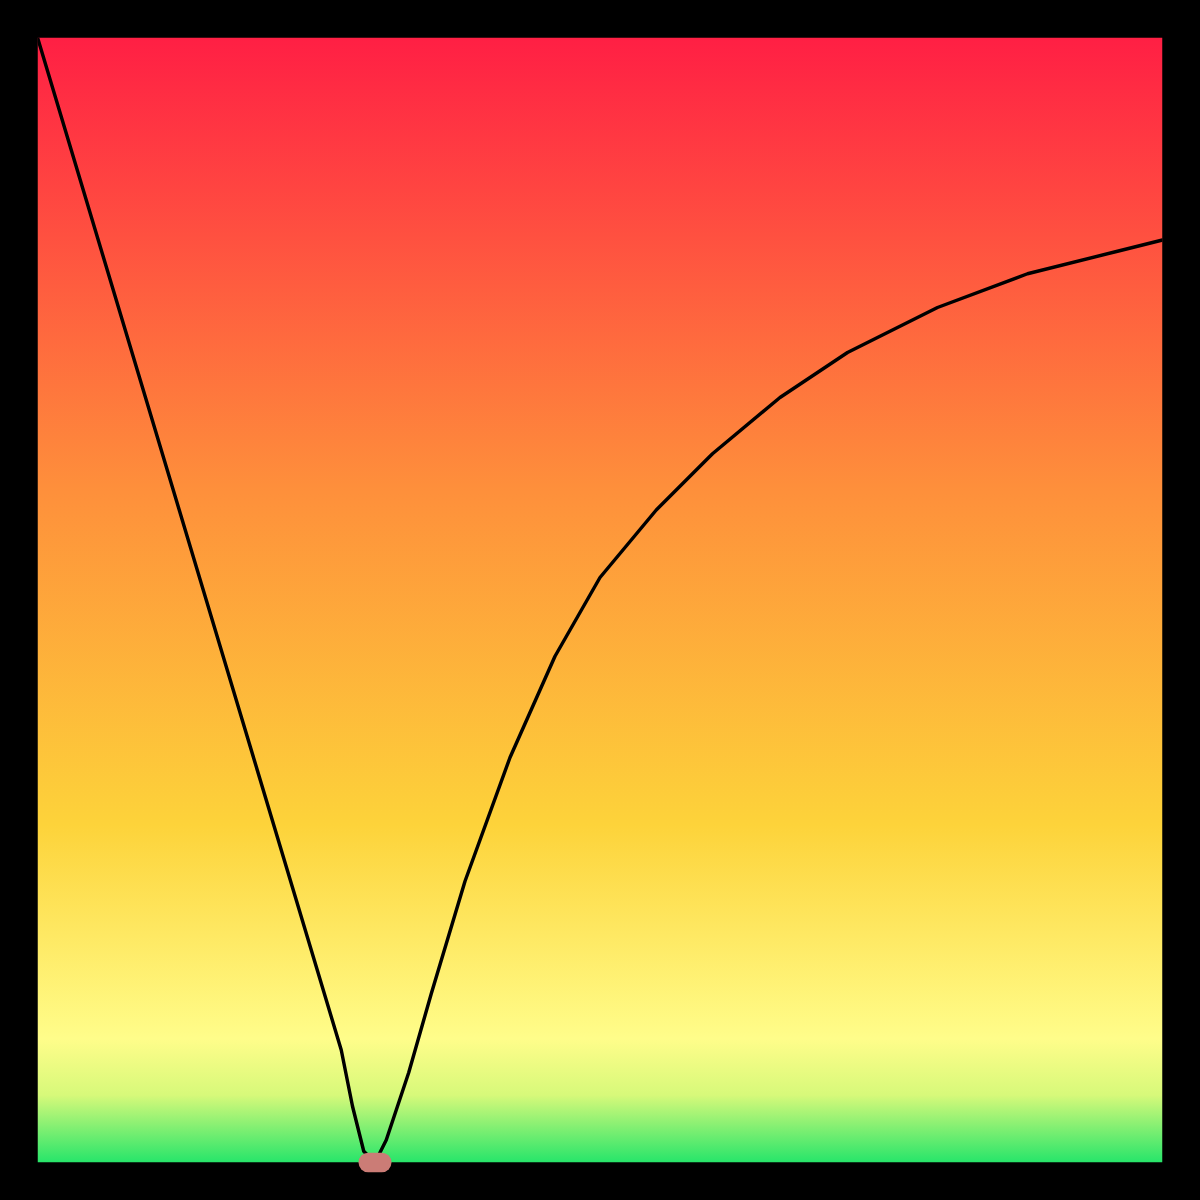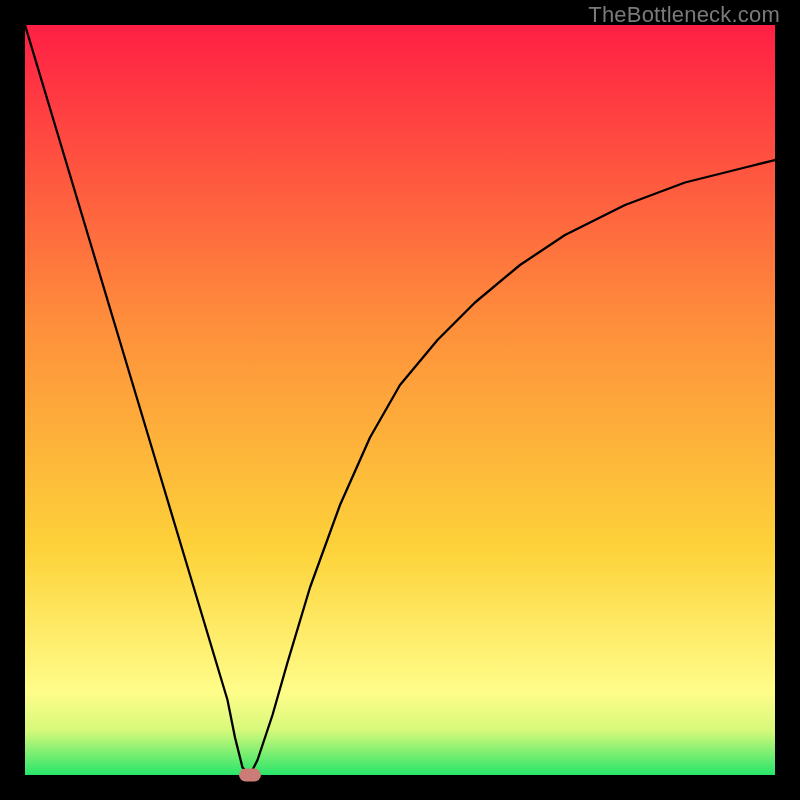--- a/index.html
+++ b/index.html
@@ -47,21 +47,20 @@
     border-radius: 7px;
     transform: translate(-50%, -50%);
     z-index: 5;
   }
 </style>
 </head>
 <body>
 
 <div class="frame">
 
-  <div class="watermark">TheBottleneck.com</div>
 
   <div class="plot">
     <svg viewBox="0 0 750 750" preserveAspectRatio="none">
       <defs>
         <linearGradient id="bg-grad" x1="0" y1="0" x2="0" y2="1">
           <stop id="g-stop-0" offset="0%" stop-color="#ff1f44"></stop>
           <stop id="g-stop-1" offset="40%" stop-color="#fe8f3b"></stop>
           <stop id="g-stop-2" offset="70%" stop-color="#fdd33a"></stop>
           <stop id="g-stop-3" offset="89%" stop-color="#fffd8a"></stop>
           <stop id="g-stop-4" offset="94%" stop-color="#d7f97a"></stop>

